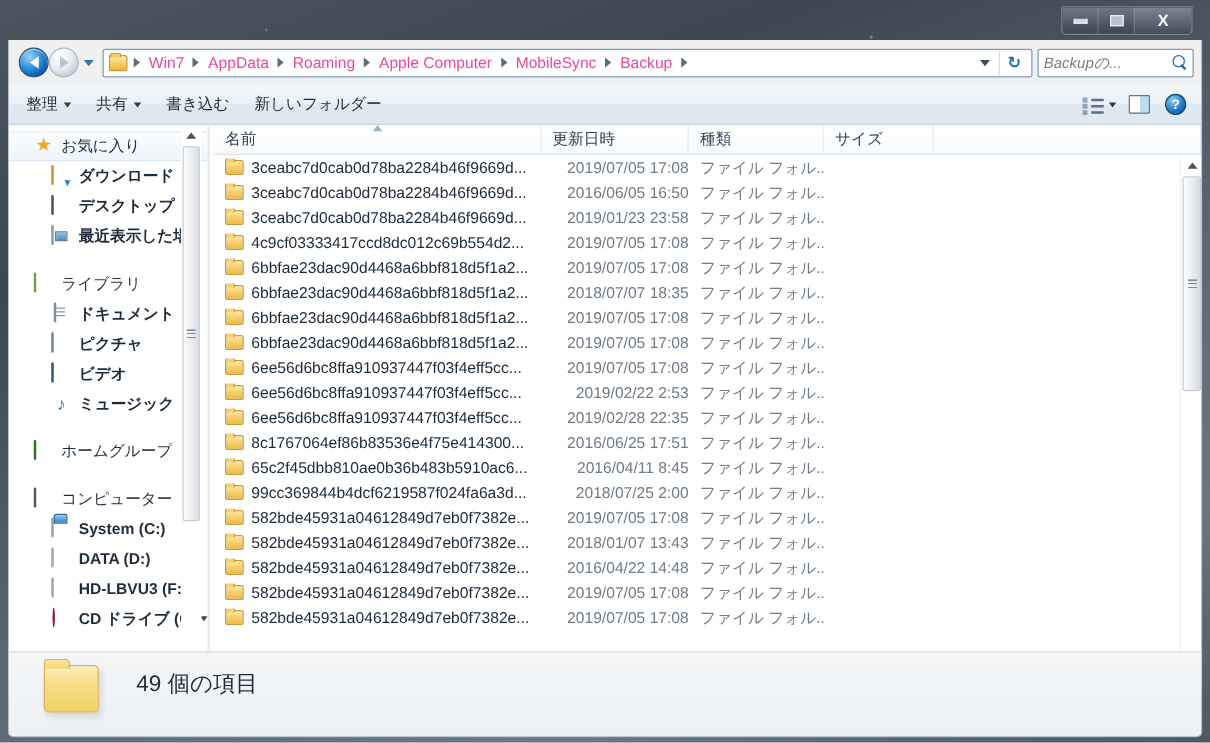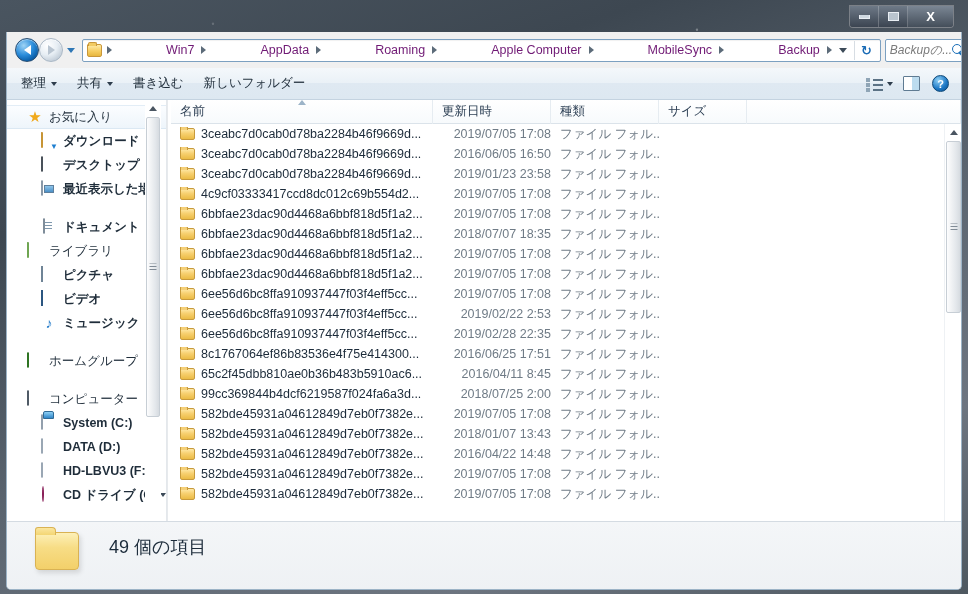--- a/index.html
+++ b/index.html
@@ -101,21 +101,21 @@
   .addrbox {
     flex: 1; height: 23px; margin-left: 7px;
     background: #fff;
     border: 1px solid #7ca0c0;
     border-radius: 2px;
     display: flex; align-items: center;
     padding: 0 2px 0 4px;
     box-shadow: inset 0 1px 1px rgba(0,0,0,.06);
   }
   .crumbs { flex: 1; display: flex; align-items: center; overflow: hidden; white-space: nowrap; }
-  .crumb { color: #701a75; padding: 2px 4px; font-size: 12.5px; margin-left: 47px; }
+  .crumb { color: #ec4899; padding: 2px 4px; font-size: 12.5px; }
   .crumb-sep {
     width: 0; height: 0;
     border-top: 4px solid transparent; border-bottom: 4px solid transparent;
     border-left: 5px solid #5c6b79;
     margin: 0 3px;
   }
   .crumb-folder {
     width: 15px; height: 13px; margin-right: 2px;
     background: linear-gradient(180deg, #ffe9a8 0%, #f6ce62 55%, #e7b63f 100%);
     border: 1px solid #c9973a; border-radius: 1px 2px 2px 2px;
@@ -492,27 +492,27 @@
             <span class="ic"><span class="ic-desktop"></span></span>
             <span class="ni-label">デスクトップ</span>
           </div>
           <div class="nav-item child">
             <span class="ic"><span class="ic-recent"></span></span>
             <span class="ni-label">最近表示した場</span>
           </div>
 
           <div class="nav-item spacer"></div>
 
-          <div class="nav-item child">
-            <span class="ic"><span class="ic-doc"></span></span>
-            <span class="ni-label">ドキュメント</span>
-          </div>
           <div class="nav-item header">
             <span class="ic"><span class="ic-folder-lib"></span></span>
             <span class="ni-label">ライブラリ</span>
+          </div>
+          <div class="nav-item child">
+            <span class="ic"><span class="ic-doc"></span></span>
+            <span class="ni-label">ドキュメント</span>
           </div>
           <div class="nav-item child">
             <span class="ic"><span class="ic-pic"></span></span>
             <span class="ni-label">ピクチャ</span>
           </div>
           <div class="nav-item child">
             <span class="ic"><span class="ic-vid"></span></span>
             <span class="ni-label">ビデオ</span>
           </div>
           <div class="nav-item child">

